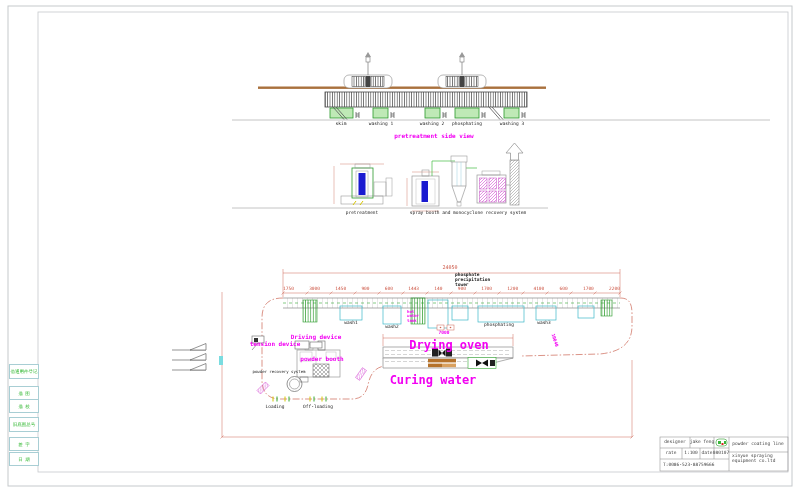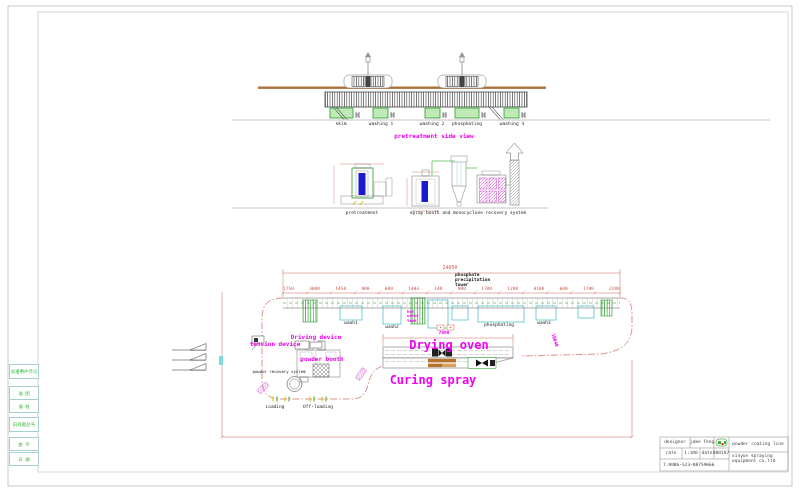--- a/index.html
+++ b/index.html
@@ -345,21 +345,21 @@
   <div>hot</div>
   <div>water</div>
   <div>tank</div>
 </div>
 <div class="lbl t6 mag c" style="left:316px;top:334px">Driving device</div>
 <div class="lbl t6 mag c" style="left:275px;top:341px">tension device</div>
 <div class="lbl t6 mag c" style="left:322px;top:356px">powder booth</div>
 <div class="lbl c" style="left:279px;top:370px;font-size:4px">powder recovery system</div>
 <div class="lbl t4 mag c" style="left:444px;top:331px">7000</div>
 <div class="lbl t65 mag c" style="left:449px;top:339px">Drying oven</div>
-<div class="lbl t65 mag c" style="left:433px;top:374px">Curing spray</div>
+<div class="lbl t65 mag c" style="left:433px;top:374px">Curing water</div>
 <div class="lbl t4 c" style="left:275px;top:405px">Loading</div>
 <div class="lbl t4 c" style="left:318px;top:405px">Off-loading</div>
 <div class="lbl t4 mag rot" style="left:554px;top:338px">10040</div>
 
 <div class="lbl tb c" style="left:675px;top:440px">designer</div>
 <div class="lbl tb c" style="left:702px;top:440px">jake feng</div>
 <div class="lbl tb c" style="left:671px;top:451px">rate</div>
 <div class="lbl tb c" style="left:691px;top:451px">1:100</div>
 <div class="lbl tb c" style="left:707px;top:451px">date</div>
 <div class="lbl tb c" style="left:721px;top:451px">080107</div>

